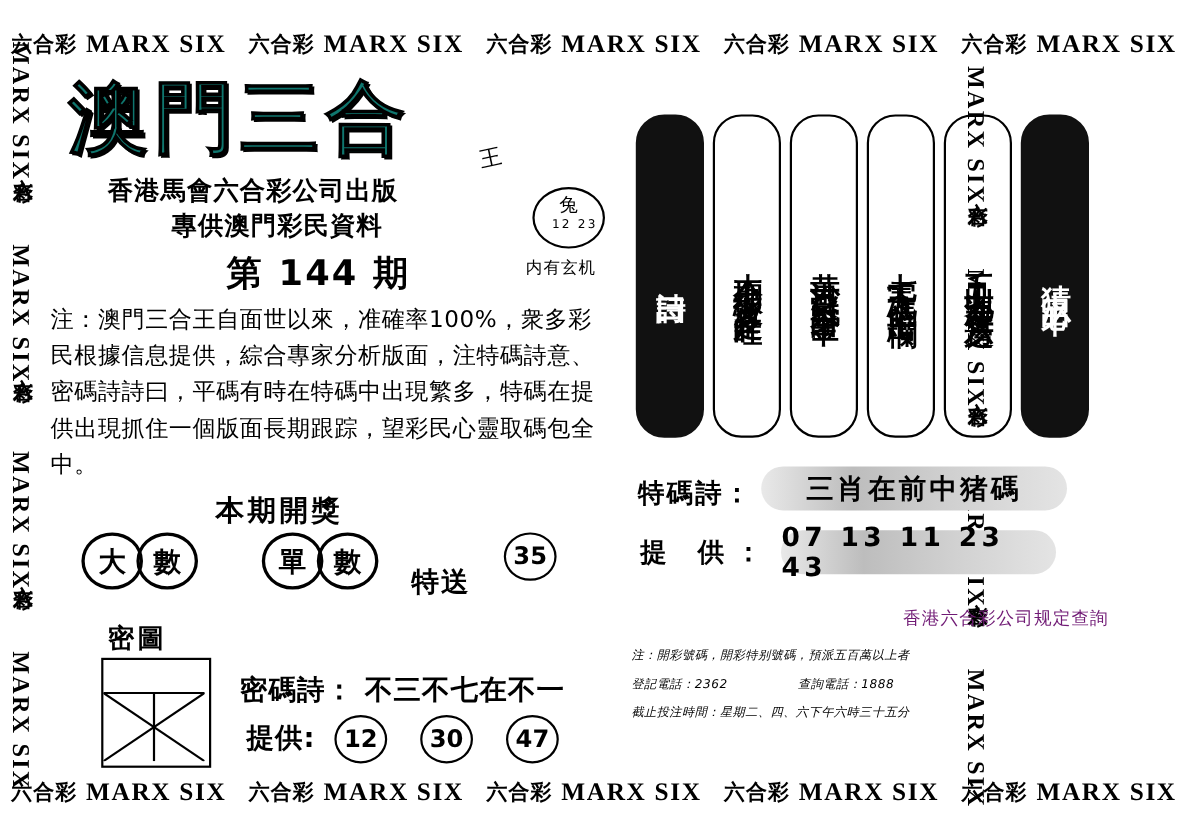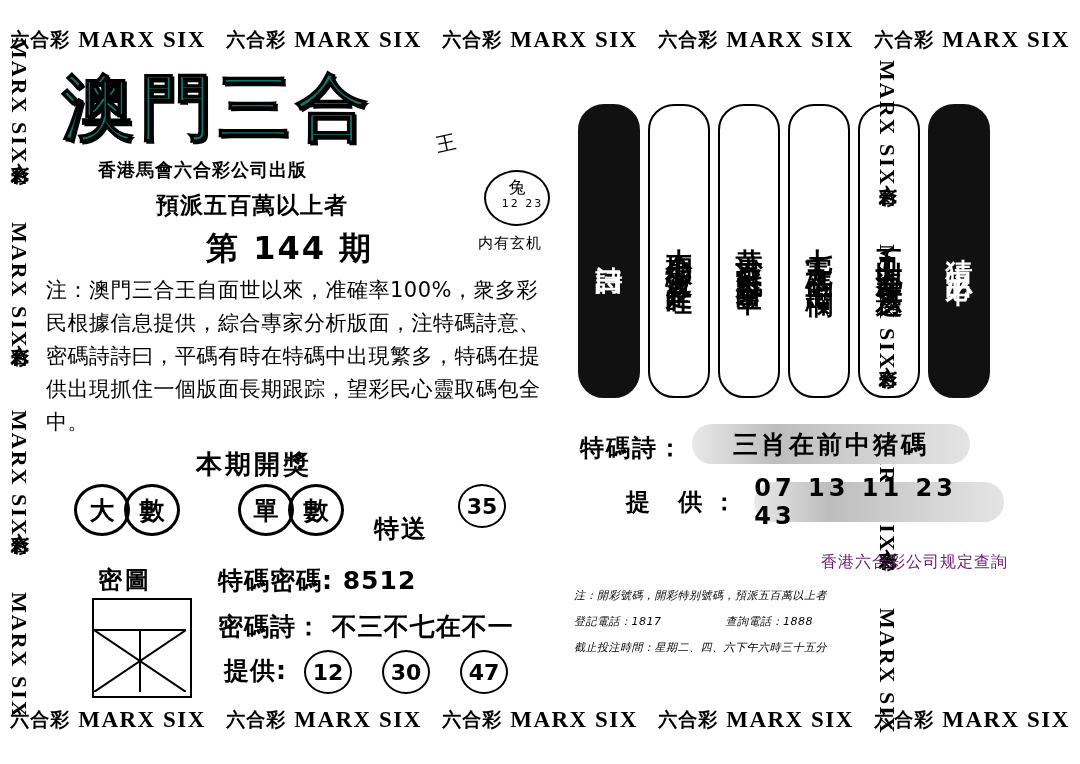--- a/index.html
+++ b/index.html
@@ -19,21 +19,21 @@
   .side-right{right:0;}
   .vert{position:absolute;writing-mode:vertical-rl;font-weight:bold;white-space:nowrap;}
   .vert.en{font-family:"Liberation Serif","DejaVu Serif",serif;font-size:22px;letter-spacing:2px;}
   .vert.cn{font-size:18px;letter-spacing:2px;}
 
   
   .left-col{position:absolute;left:46px;top:52px;width:560px;height:650px;}
   .logo{position:absolute;left:16px;top:8px;font-size:72px;font-weight:bold;letter-spacing:6px;font-family:Liberation Mono, monospace;
         -webkit-text-stroke:1px #000;color:#0f766e;text-shadow:2px 2px 0 #000;}
   .logo-sub{position:absolute;left:390px;top:78px;font-size:20px;transform:rotate(-12deg);}
-  .pub1{position:absolute;left:52px;top:106px;font-size:18px;letter-spacing:1px;font-weight:bold;}
+  .pub1{position:absolute;left:52px;top:106px;font-size:23px;letter-spacing:1px;font-weight:bold;}
   .pub2{position:absolute;left:110px;top:138px;font-size:23px;letter-spacing:1px;font-weight:bold;}
   .issue{position:absolute;left:160px;top:175px;font-size:32px;font-weight:bold;letter-spacing:2px;}
   .zodiac{position:absolute;left:438px;top:118px;width:62px;height:52px;border:2px solid #000;border-radius:50%;text-align:center;}
   .zodiac .z1{font-size:17px;line-height:22px;padding-top:4px;}
   .zodiac .z2{font-size:11px;line-height:12px;letter-spacing:2px;margin-left:11px;}
   .zodiac-note{position:absolute;left:432px;top:182px;font-size:15px;letter-spacing:1px;}
   .note{position:absolute;left:0px;top:222px;width:510px;font-size:21px;line-height:33px;letter-spacing:0.5px;}
 
   .draw-title{position:absolute;left:150px;top:395px;font-size:26px;font-weight:bold;letter-spacing:3px;}
   .pill-row{position:absolute;left:28px;top:432px;width:520px;height:52px;}
@@ -58,21 +58,21 @@
   .banner-row{position:absolute;left:18px;top:52px;display:flex;gap:8px;align-items:flex-start;}
   .banner{width:58px;height:290px;border:2px solid #000;border-radius:26px;display:flex;flex-direction:column;align-items:center;justify-content:center;}
   .banner .txt{writing-mode:vertical-rl;font-size:27px;font-weight:bold;letter-spacing:7px;line-height:58px;}
   .banner.dark{background:#111;color:#fff;border-color:#111;}
   .banner.dark .txt{color:#fff;}
 
   .tm-row{position:absolute;left:20px;top:372px;display:flex;align-items:flex-end;}
   .tm-label{font-size:24px;font-weight:bold;letter-spacing:2px;}
   .smudge{background:linear-gradient(90deg,#e9e9e9,#bdbdbd 30%,#cfcfcf 60%,#e4e4e4);border-radius:22px;display:flex;align-items:center;justify-content:center;}
   .tm-val{margin-left:8px;width:278px;height:40px;font-size:25px;font-weight:bold;letter-spacing:3px;}
-  .sup-row{position:absolute;left:22px;top:430px;display:flex;align-items:center;margin-left:44px;}
+  .sup-row{position:absolute;left:22px;top:430px;display:flex;align-items:center;}
   .sup-label{font-size:24px;font-weight:bold;letter-spacing:10px;}
   .sup-val{margin-left:8px;width:250px;height:40px;font-size:24px;font-weight:bold;letter-spacing:4px;}
 
   .foot-title{position:absolute;left:28px;top:500px;width:420px;text-align:right;font-size:16px;letter-spacing:1px;color:#701a75;}
   .foot-line{position:absolute;left:14px;font-size:11px;letter-spacing:0.5px;font-style:italic;}
   .fl1{top:536px;}
   .fl2{top:562px;}
   .fl3{top:588px;}
   .sp{display:inline-block;width:56px;}
 </style>
@@ -146,21 +146,21 @@
     <span class="vert cn" style="left:6px;top:534px;">六合彩</span>
     <span class="vert en" style="left:4px;top:608px;">MARX SIX</span>
   </div>
 
   <div class="left-col">
 
     <div class="logo">澳門三合</div>
     <div class="logo-sub">王</div>
 
     <div class="pub1">香港馬會六合彩公司出版</div>
-    <div class="pub2">預派五百萬以上者</div>
+    <div class="pub2">專供澳門彩民資料</div>
     <div class="issue">第 144 期</div>
 
     <div class="zodiac">
       <div class="z1">兔</div>
       <div class="z2">12  23</div>
     </div>
     <div class="zodiac-note">内有玄机</div>
 
     <div class="note">注：澳門三合王自面世以來，准確率100%，衆多彩民根據信息提供，綜合專家分析版面，注特碼詩意、密碼詩詩曰，平碼有時在特碼中出現繁多，特碼在提供出現抓住一個版面長期跟踪，望彩民心靈取碼包全中。</div>
 
@@ -184,24 +184,20 @@
     <div class="mitu">密圖</div>
     <div class="mitu-box">
       <svg width="92" height="92" viewBox="0 0 92 92">
         <line x1="0" y1="30" x2="92" y2="30" stroke="#000" stroke-width="2"></line>
         <line x1="0" y1="30" x2="92" y2="92" stroke="#000" stroke-width="2"></line>
         <line x1="92" y1="30" x2="0" y2="92" stroke="#000" stroke-width="2"></line>
         <line x1="46" y1="30" x2="46" y2="92" stroke="#000" stroke-width="2"></line>
       </svg>
     </div>
 
-    <div class="code1">
-      <span>特碼密碼:</span>
-      <span>8512</span>
-    </div>
     <div class="code2">
       <span>密碼詩：</span>
       <span>不三不七在不一</span>
     </div>
 
     <div class="supply">提供:</div>
     <div class="supply-nums">
       <div class="circ small">12</div>
       <div class="circ small">30</div>
       <div class="circ small">47</div>
@@ -237,20 +233,20 @@
     </div>
 
     <div class="sup-row">
       <span class="sup-label">提 供：</span>
       <span class="smudge sup-val">07  13  11  23  43</span>
     </div>
 
     <div class="foot-title">香港六合彩公司规定查詢</div>
     <div class="foot-line fl1">注：開彩號碼，開彩特别號碼，預派五百萬以上者</div>
     <div class="foot-line fl2">
-      <span>登記電話：1817</span>
+      <span>登記電話：2362</span>
       <span class="sp"></span>
       <span>查詢電話：1888</span>
     </div>
     <div class="foot-line fl3">截止投注時間：星期二、四、六下午六時三十五分</div>
   </div>
 
 </div>
 
 </body></html>

